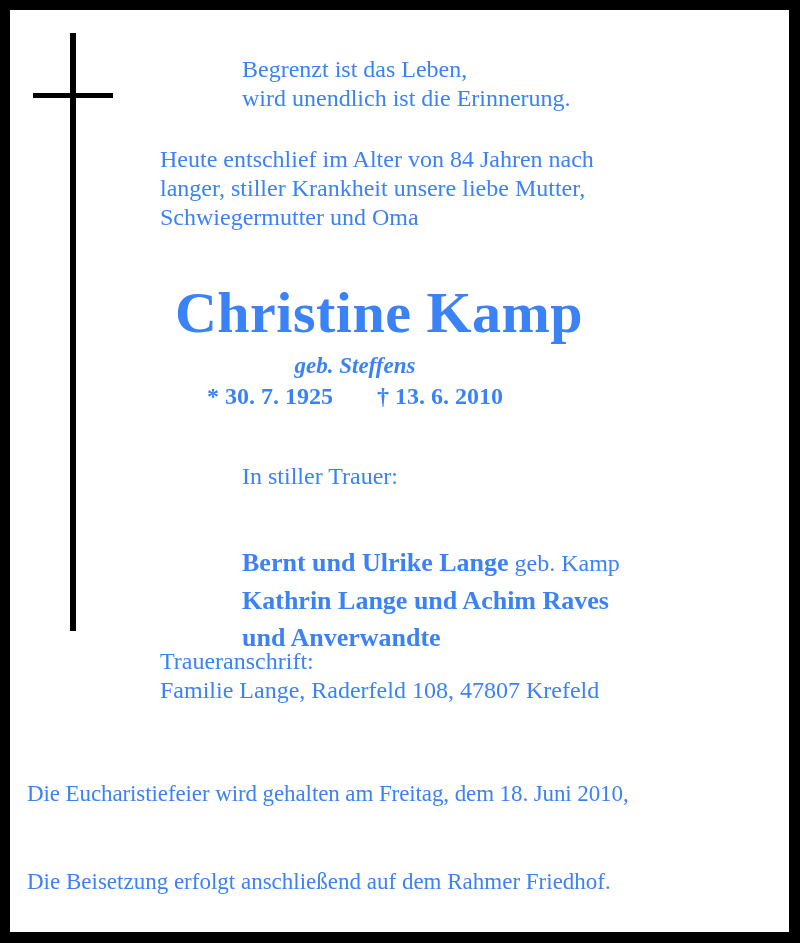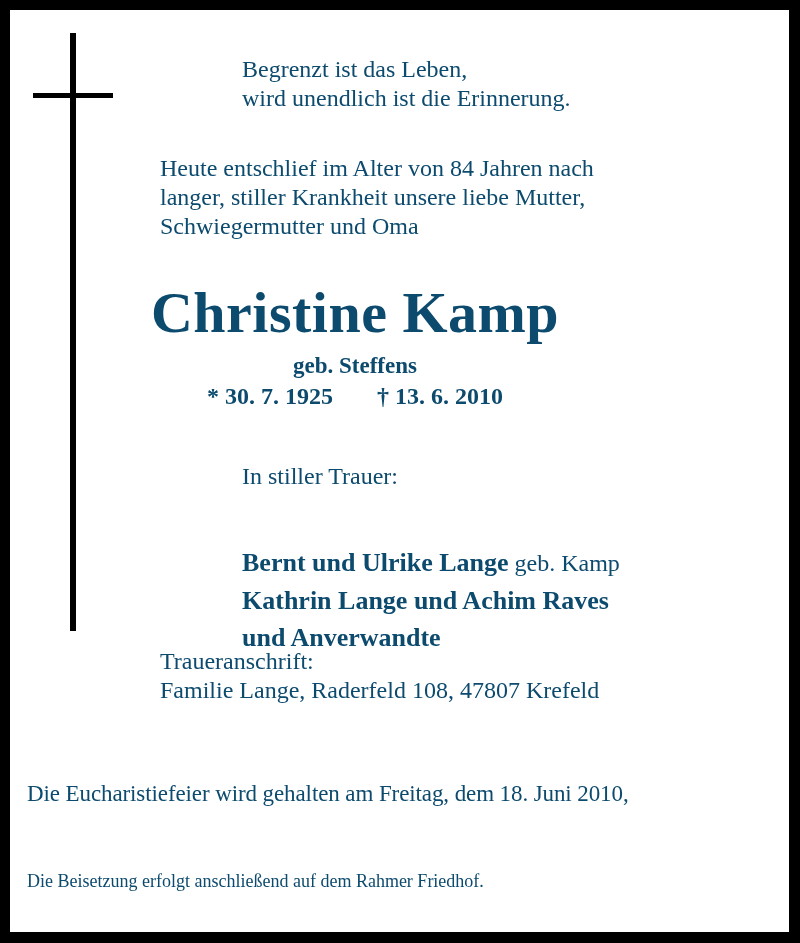--- a/index.html
+++ b/index.html
@@ -1,39 +1,39 @@
 <!DOCTYPE html>
 <html><head>
 <meta charset="utf-8">
 <style>
   html, body { margin: 0; padding: 0; background: #000; }
   body { width: 800px; height: 943px; position: relative; overflow: hidden; }
   .card {
     position: absolute; left: 10px; top: 10px; width: 779px; height: 922px;
-    background: #fff; color: #0c4a6e;
+    background: #fff; color: #3b82f6;
     font-family: "Liberation Serif", "DejaVu Serif", serif;
   }
   .cross-v { position: absolute; left: 60px; top: 23px; width: 6px; height: 598px; background: #000; }
   .cross-h { position: absolute; left: 23px; top: 83px; width: 80px; height: 5px; background: #000; }
   .t { position: absolute; white-space: nowrap; font-size: 24px; line-height: 29px; }
   .motto { left: 232px; top: 45px; }
-  .intro { left: 150px; top: 144px; }
+  .intro { left: 150px; top: 135px; }
   .name { position: absolute; left: 0; width: 690px; text-align: center; top: 270px;
-          font-size: 58px; font-weight: bold; line-height: 66px; white-space: nowrap; letter-spacing: 0.5px; }
+          font-size: 58px; font-weight: bold; line-height: 66px; white-space: nowrap; letter-spacing: 0.5px; padding-left: 24px; }
   .born { position: absolute; left: 0; width: 690px; text-align: center; top: 342px;
-          font-size: 23px; font-weight: bold; line-height: 28px; }
+          font-size: 23px; font-weight: bold; line-height: 28px; font-style: italic; }
   .dates { position: absolute; left: 0; width: 690px; text-align: center; top: 371px;
            font-size: 24px; font-weight: bold; line-height: 30px; white-space: nowrap; }
   .dates .gap { display: inline-block; width: 44px; }
   .mourn-label { left: 232px; top: 452px; }
   .family { position: absolute; left: 232px; top: 506px; font-size: 26px; line-height: 37px; font-weight: bold; white-space: nowrap; margin-top: 28px; }
   .family .plain { font-weight: normal; font-size: 24px; }
   .address { left: 150px; top: 637px; }
   .service { left: 17px; top: 769px; font-size: 23px; letter-spacing: -0.1px; text-align: right; }
-  .burial { left: 17px; top: 857px; font-size: 18px; }
+  .burial { left: 17px; top: 857px; font-size: 23px; }
 </style>
 </head>
 <body>
 
 <div class="card">
   <div>
     <div class="cross-v"></div>
     <div class="cross-h"></div>
   </div>
 

